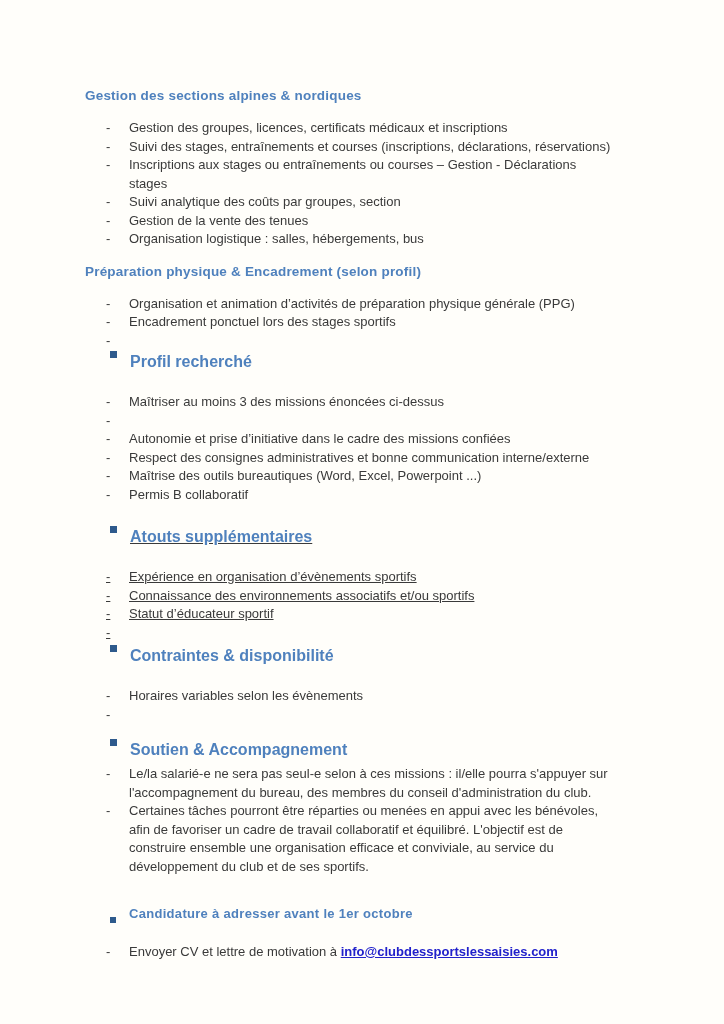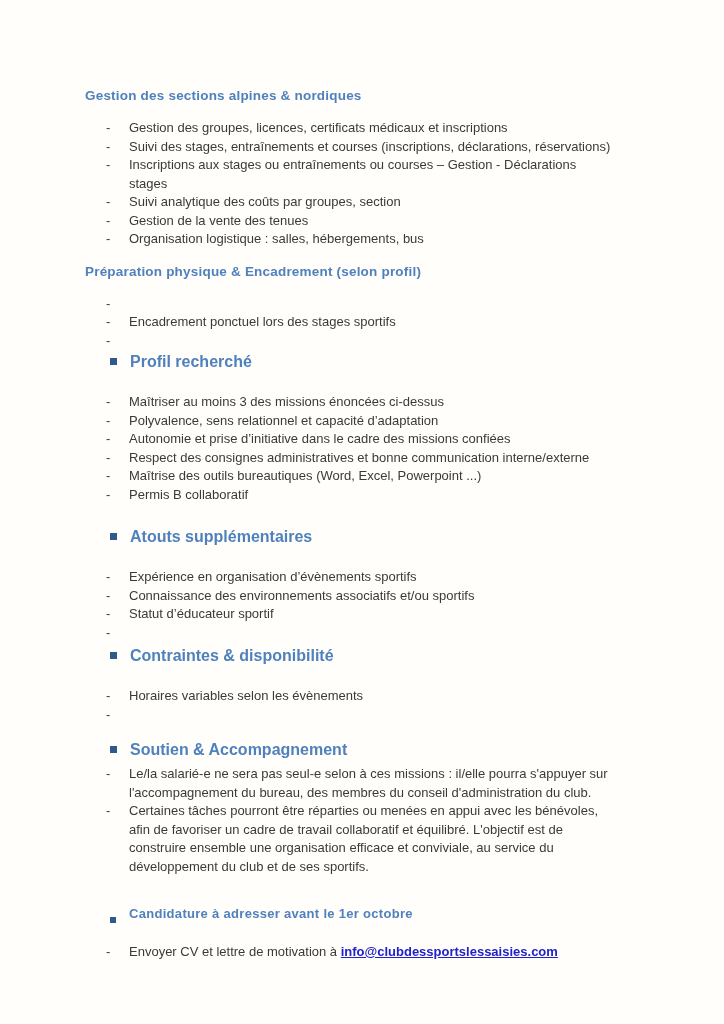--- a/index.html
+++ b/index.html
@@ -26,21 +26,21 @@
   
   .h-plain{
     color:var(--heading);
     font-weight:bold;
     font-size:13.5px;
     line-height:16px;
     margin:0 0 15px 0;
     letter-spacing:.2px;
   }
   .h-square{
-    display:flex;align-items:center;gap:13px;
+    display:flex;align-items:flex-start;gap:13px;
     margin:0 0 21px 25px;
     color:var(--heading);
     font-weight:bold;
     font-size:16px;
     line-height:21px;
   }
   .h-square-small{
     display:flex;align-items:flex-end;gap:13px;
     margin:0 0 20px 25px;
     color:var(--heading);
@@ -69,21 +69,21 @@
     max-width:500px;
   }
   .item-text a{
     color:var(--link);
     font-weight:bold;
     text-decoration:underline;
   }
   
   [data-name="section-preparation-physique"]{margin-top:15px;}
   [data-name="section-profil-recherche"]{margin-top:1px;}
-  [data-name="section-atouts"]{margin-top:22px;}
+  [data-name="section-atouts"]{margin-top:22px;text-decoration:underline;}
   [data-name="section-contraintes"]{margin-top:3px;}
   [data-name="section-soutien"]{margin-top:15px;}
   [data-name="section-soutien"] .h-square{margin-bottom:5px;}
   [data-name="section-candidature"]{margin-top:29px;}
 </style>
 </head>
 <body>
 
 <div class="page" data-name="document-page" id="doc">
     <section data-name="section-gestion-sections">
@@ -113,20 +113,21 @@
           <span class="dash" data-name="dash-bullet">-</span>
           <span class="item-text" data-name="list-item-text"><span data-name="list-item-text-part">Organisation logistique : salles, hébergements, bus</span></span>
         </div>
       </div>
     </section>
     <section data-name="section-preparation-physique">
       <div class="h-plain" data-name="section-heading">Préparation physique &amp; Encadrement (selon profil)</div>
       <div class="items" data-name="section-items">
         <div class="item" data-name="list-item">
           <span class="dash" data-name="dash-bullet">-</span>
+          <span class="item-text" data-name="list-item-text"><span data-name="list-item-text-part">Organisation et animation d’activités de préparation physique générale (PPG)</span></span>
         </div>
         <div class="item" data-name="list-item">
           <span class="dash" data-name="dash-bullet">-</span>
           <span class="item-text" data-name="list-item-text"><span data-name="list-item-text-part">Encadrement ponctuel lors des stages sportifs</span></span>
         </div>
         <div class="item" data-name="list-item">
           <span class="dash" data-name="dash-bullet">-</span>
           <span class="item-text" data-name="list-item-text"><span data-name="list-item-text-part"></span></span>
         </div>
       </div>
@@ -136,21 +137,20 @@
         <span class="square" data-name="square-bullet-icon"></span>
         <span data-name="section-title">Profil recherché</span>
       </div>
       <div class="items" data-name="section-items">
         <div class="item" data-name="list-item">
           <span class="dash" data-name="dash-bullet">-</span>
           <span class="item-text" data-name="list-item-text"><span data-name="list-item-text-part">Maîtriser au moins 3 des missions énoncées ci-dessus</span></span>
         </div>
         <div class="item" data-name="list-item">
           <span class="dash" data-name="dash-bullet">-</span>
-          <span class="item-text" data-name="list-item-text"><span data-name="list-item-text-part">Polyvalence, sens relationnel et capacité d’adaptation</span></span>
         </div>
         <div class="item" data-name="list-item">
           <span class="dash" data-name="dash-bullet">-</span>
           <span class="item-text" data-name="list-item-text"><span data-name="list-item-text-part">Autonomie et prise d’initiative dans le cadre des missions confiées</span></span>
         </div>
         <div class="item" data-name="list-item">
           <span class="dash" data-name="dash-bullet">-</span>
           <span class="item-text" data-name="list-item-text"><span data-name="list-item-text-part">Respect des consignes administratives et bonne communication interne/externe</span></span>
         </div>
         <div class="item" data-name="list-item">

